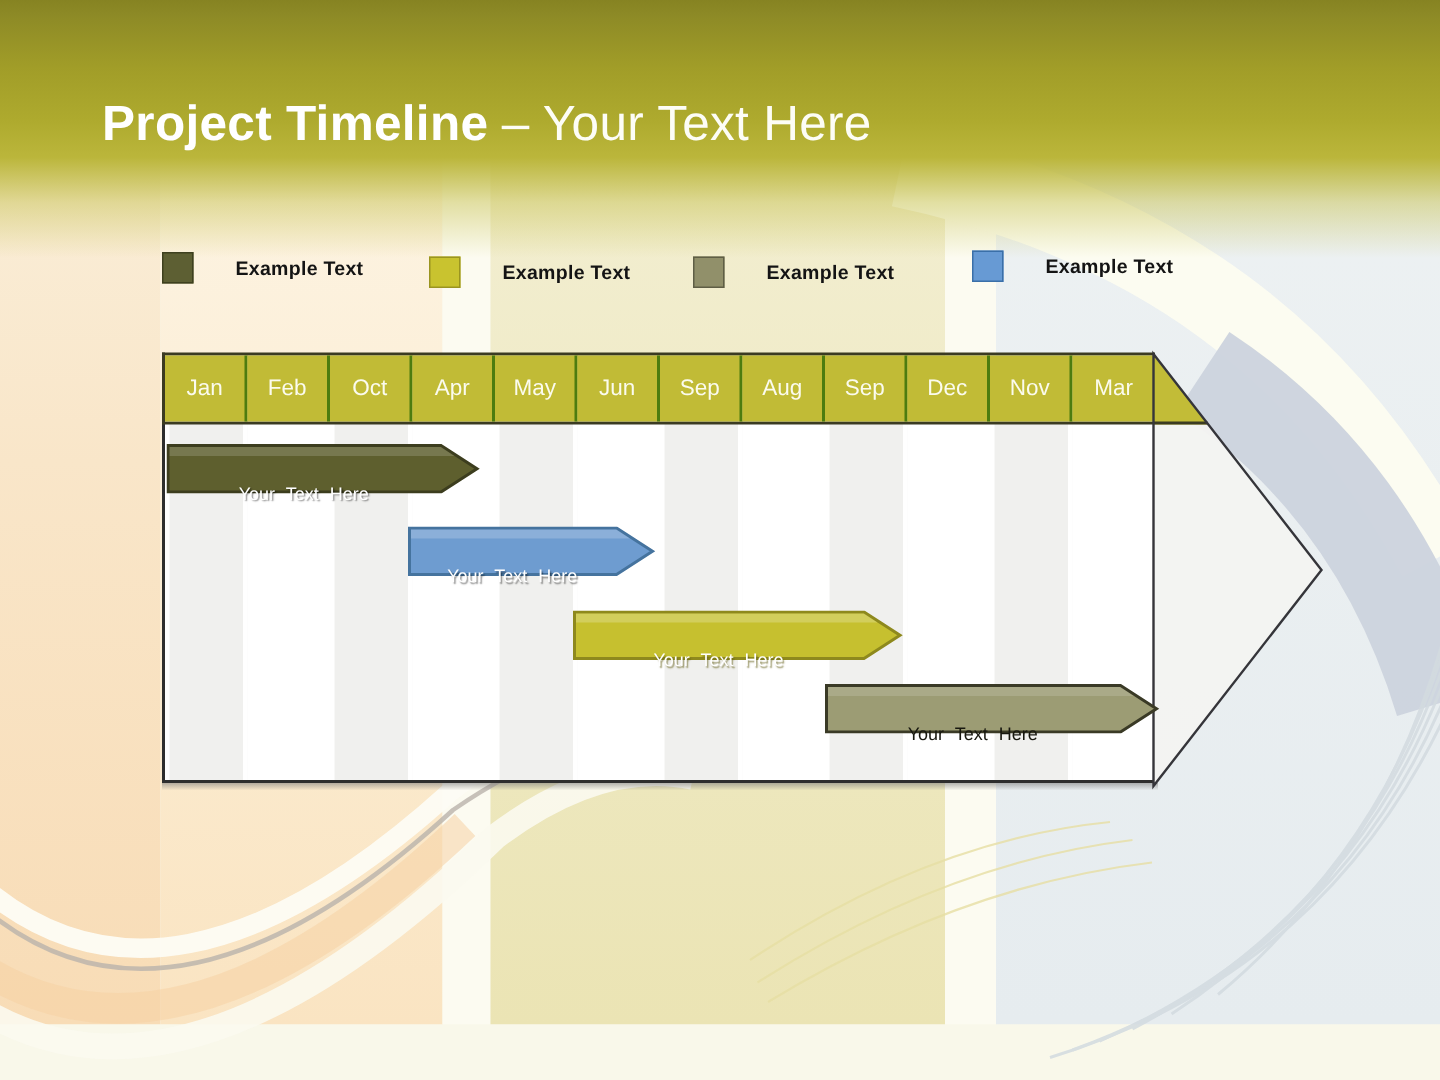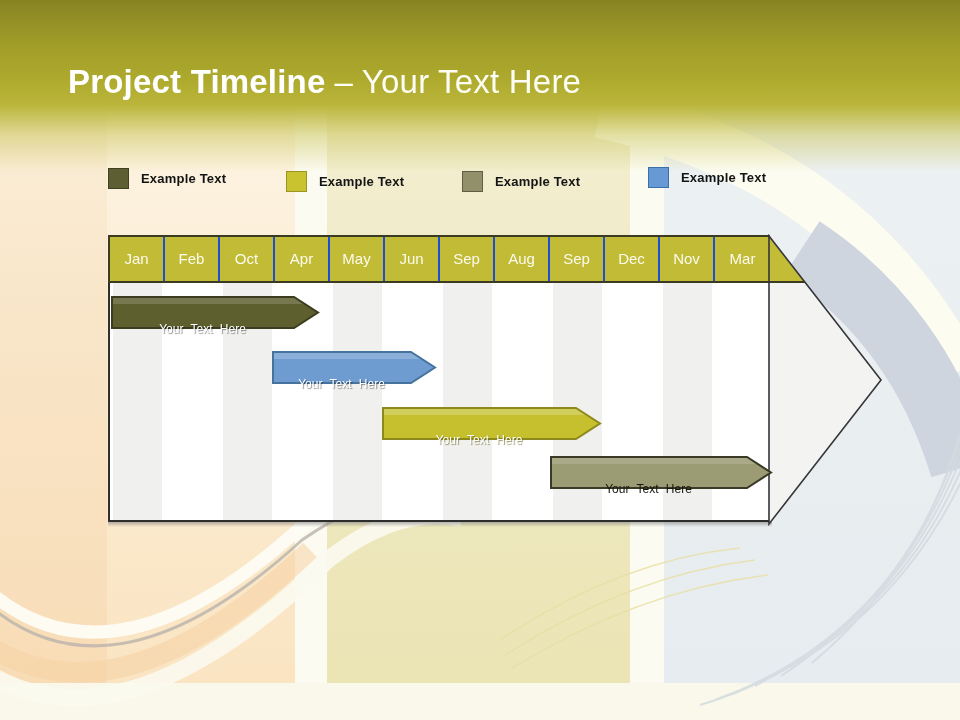--- a/index.html
+++ b/index.html
@@ -25,30 +25,30 @@
   .header-grad{left:0;top:0;width:960px;height:175px;z-index:3;
     background:linear-gradient(180deg,
       #868322 0px,#8d8a26 10px,#a19d28 45px,#aeaa2e 80px,
       #bbb63b 105px, rgba(200,195,85,0.5) 135px, rgba(235,232,190,0) 172px);}
 
   .title{left:68px;top:63px;z-index:8;color:#ffffff;font-size:33px;letter-spacing:.2px;white-space:nowrap;}
   .title .t-bold{font-weight:700;}
   .title .t-rest{font-weight:400;margin-left:9px;color:#fdfdf6;}
 
   
-  .legend-item{z-index:8;display:flex;align-items:center;gap:12px;}
+  .legend-item{z-index:8;display:flex;align-items:center;gap:28px;}
   .legend-swatch{width:21px;height:21px;box-sizing:border-box;}
   .legend-label{font-size:13px;font-weight:700;color:#141414;letter-spacing:.2px;}
 
   
   .month-header{left:108px;top:235px;width:660px;z-index:5;display:flex;
     border:2px solid #3b3b22;border-right:none;box-sizing:content-box;}
   .month-cell{flex:0 0 55px;box-sizing:border-box;height:44px;line-height:44px;
     text-align:center;background:#c1bb36;color:#fbfbee;font-size:15px;
-    border-right:2px solid #1d4ed8;}
+    border-right:2px solid #4d7c0f;}
   .month-cell:last-child{border-right:none;}
 
   .grid-body{left:108px;top:281px;width:660px;height:239px;z-index:4;display:flex;
     border-left:2px solid #2e2e2e;border-bottom:2px solid #2e2e2e;box-sizing:content-box;background:#ffffff;}
   .grid-col{flex:0 0 55px;box-sizing:border-box;height:100%;background:#ffffff;}
   .grid-col.alt{background:#f0f0ee;border-left:3px solid #ffffff;border-right:3px solid #ffffff;}
   .table-shadow{left:108px;top:522px;width:664px;height:5px;z-index:3;
     background:linear-gradient(180deg,rgba(120,120,120,.55),rgba(120,120,120,0));}
 
   

